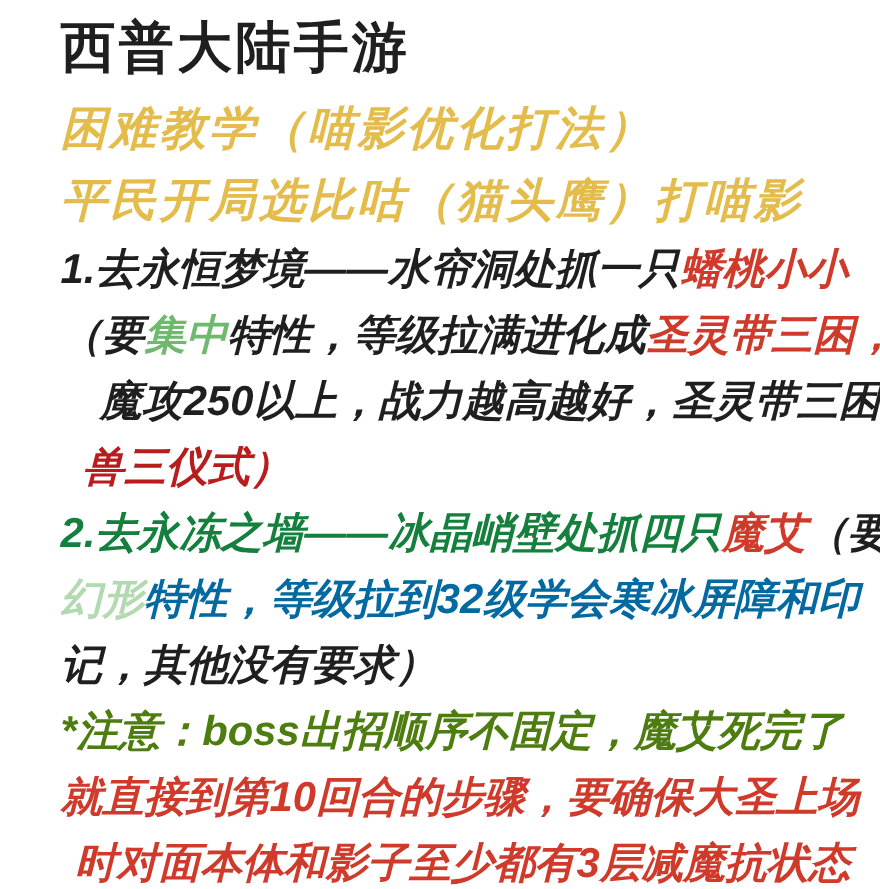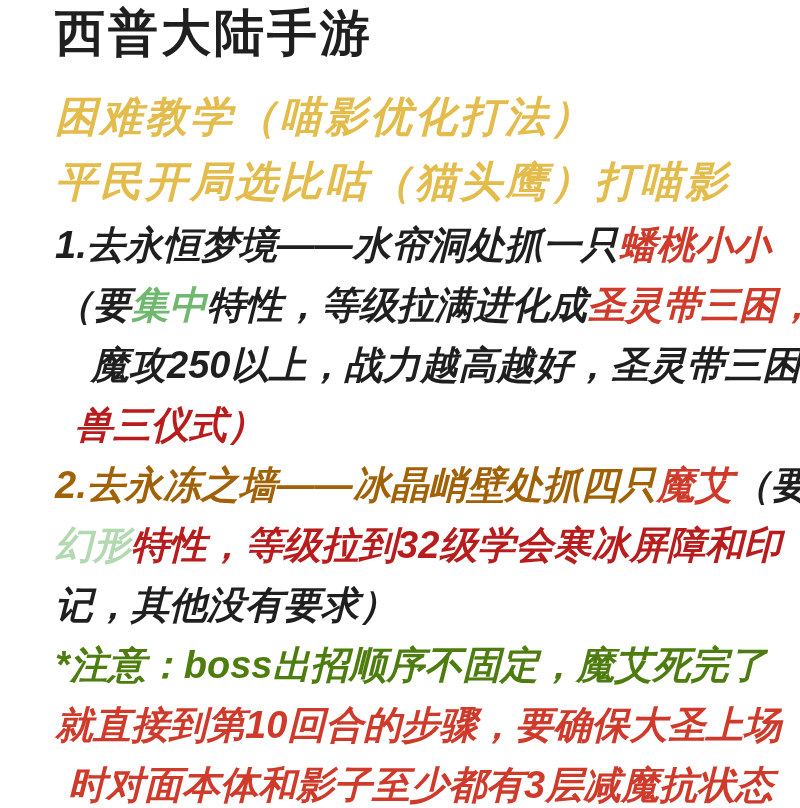--- a/index.html
+++ b/index.html
@@ -9,21 +9,21 @@
     overflow: hidden;
     font-family: "Liberation Sans", sans-serif;
     position: relative;
   }
   .page {
     position: absolute; inset: 0;
     background: #ffffff;
   }
   .doc-title {
     position: absolute;
-    left: 55px; top: 0;
+    left: 55px; top: 10px;
     font-size: 50px;
     font-weight: 800;
     letter-spacing: 3px;
     color: #1f1f1f;
     white-space: nowrap;
   }
   .subtitle {
     position: absolute;
     left: 55px; top: 84px;
     font-size: 42px;
@@ -70,22 +70,22 @@
   <div class="subtitle" style="color: rgb(228, 188, 75);">
     <div class="line" style="height:65px">困难教学（喵影优化打法）</div>
     <div class="line" style="height:65px">平民开局选比咕（猫头鹰）打喵影</div>
   </div>
 
   <div class="body-text" id="body-lines">
       <div class="line"><span style="color: rgb(31, 31, 31);">1.去永恒梦境——水帘洞处抓一只</span><span style="color: rgb(207, 58, 43);">蟠桃小小</span></div>
       <div class="line"><span style="color: rgb(31, 31, 31);">（要</span><span style="color: rgb(111, 185, 111);">集中</span><span style="color: rgb(31, 31, 31);">特性，等级拉满进化成</span><span style="color: rgb(207, 58, 43);">圣灵带三困，</span></div>
       <div class="line"><span style="color: rgb(31, 31, 31); margin-left: 36px;">魔攻250以上，战力越高越好，圣灵带三困</span></div>
       <div class="line"><span style="color: #b91c1c; margin-left: 20px;">兽三仪式）</span></div>
-      <div class="line"><span style="color: #a16207;">2.去永冻之墙——冰晶峭壁处抓四只</span><span style="color: rgb(207, 58, 43);">魔艾</span><span style="color: rgb(31, 31, 31);">（要</span></div>
-      <div class="line"><span style="color: rgb(178, 217, 176);">幻形</span><span style="color: #b91c1c;">特性，等级拉到32级学会寒冰屏障和印</span></div>
+      <div class="line"><span style="color: #15803d;">2.去永冻之墙——冰晶峭壁处抓四只</span><span style="color: rgb(207, 58, 43);">魔艾</span><span style="color: rgb(31, 31, 31);">（要</span></div>
+      <div class="line"><span style="color: rgb(178, 217, 176);">幻形</span><span style="color: #0369a1;">特性，等级拉到32级学会寒冰屏障和印</span></div>
       <div class="line"><span style="color: rgb(31, 31, 31);">记，其他没有要求）</span></div>
       <div class="line"><span style="color: #4d7c0f;">*注意：boss出招顺序不固定，魔艾死完了</span></div>
       <div class="line"><span style="color: rgb(207, 58, 43);">就直接到第10回合的步骤，要确保大圣上场</span></div>
       <div class="line"><span style="color: rgb(207, 58, 43); margin-left: 13px;">时对面本体和影子至少都有3层减魔抗状态</span></div>
     </div>
 
 
 </div>
 
 </body></html>

